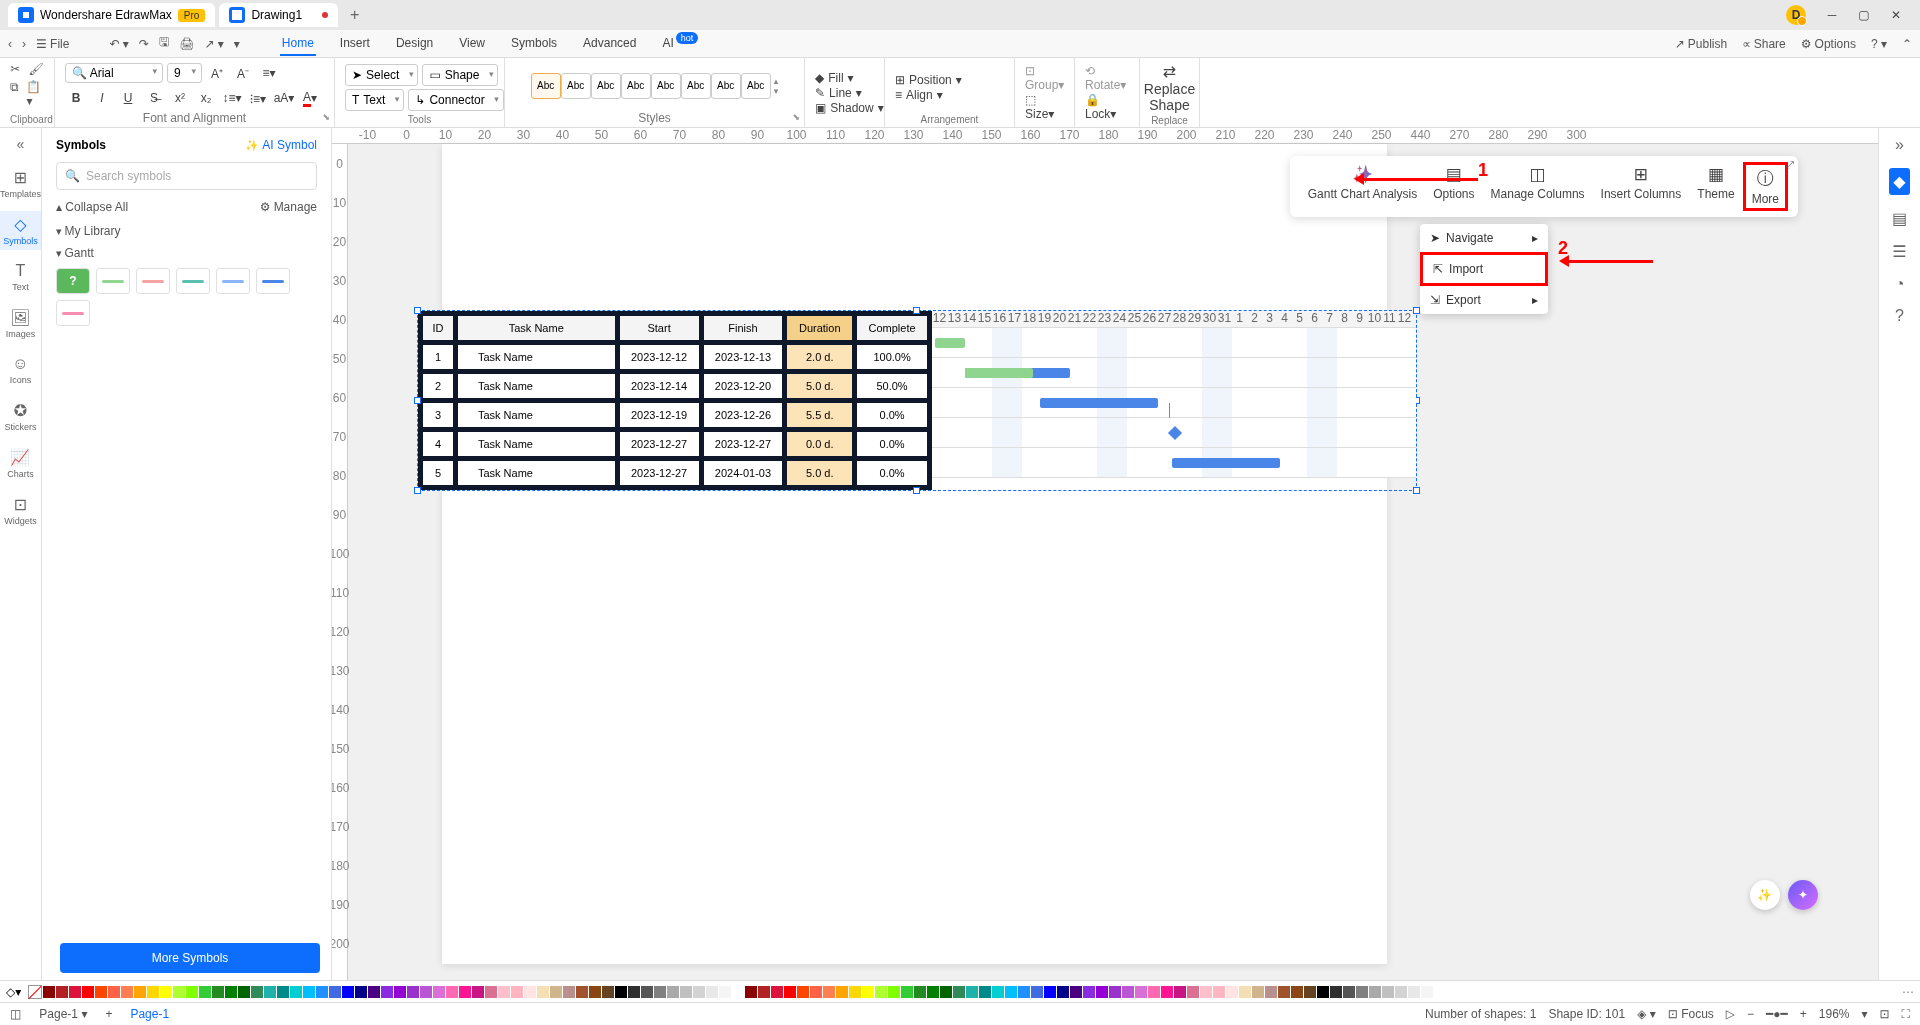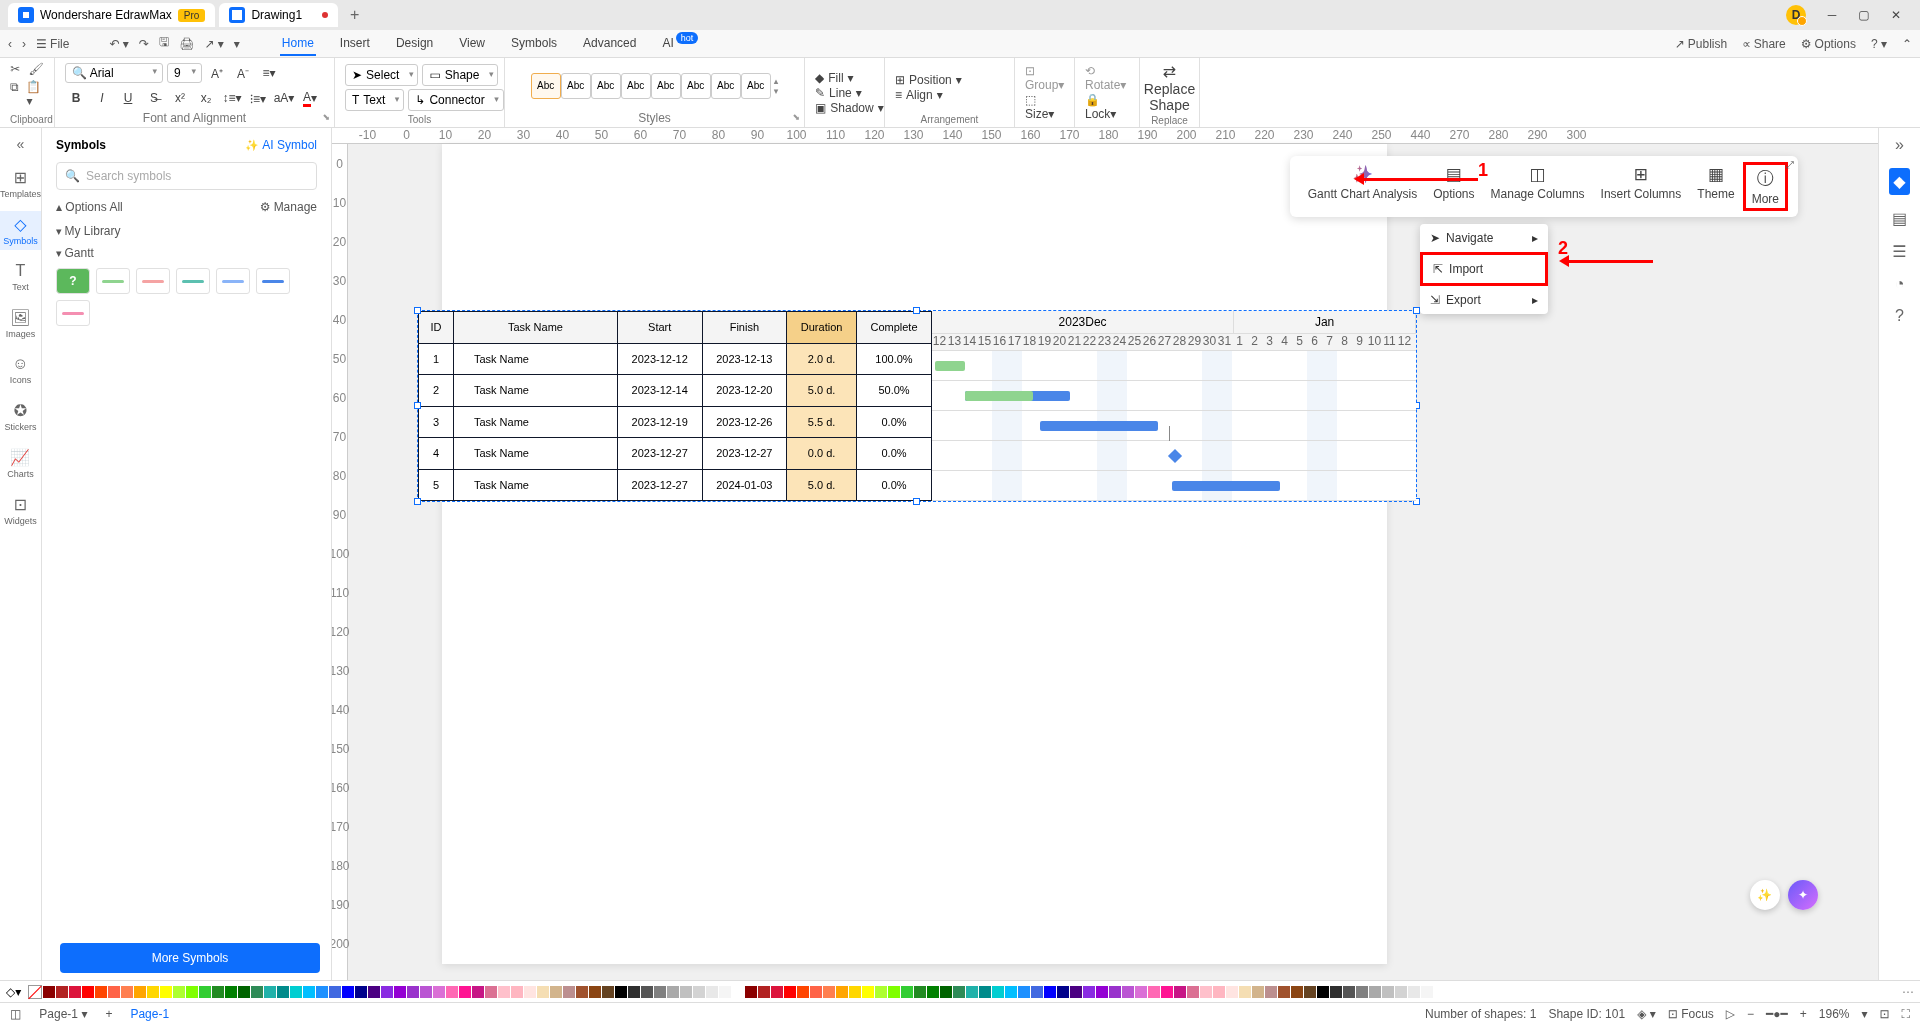--- a/index.html
+++ b/index.html
@@ -96,21 +96,21 @@
 .dropdown { position:absolute; right:330px; top:96px; background:#fff; border-radius:4px; box-shadow:0 2px 10px rgba(0,0,0,0.2); width:128px;}
 .dd-item { padding:7px 10px; display:flex; align-items:center; justify-content:space-between; font-size:11px; color:#333;}
 .dd-item.hl { border:3px solid red;}
 .dd-item .l { display:flex; align-items:center; gap:6px;}
 .annot { position:absolute; color:red; font-weight:bold; font-size:18px;}
 .annot-arr { position:absolute; height:3px; background:red;}
 .annot-arr::before { content:''; position:absolute; left:-10px; top:-5px; border:6px solid transparent; border-right:10px solid red;}
 .gantt-sel { position:absolute; left:85px; top:182px; width:1000px; border:1px dashed #0d6efd;}
 .gantt-handle { width:7px; height:7px; background:#fff; border:1px solid #0d6efd; position:absolute;}
 .gantt-table { width:100%; border-collapse:collapse; background:#fff;}
-.gantt-table th, .gantt-table td { border:1px solid #0f172a; padding:6px 8px; font-size:11px; text-align:center;}
+.gantt-table th, .gantt-table td { border:5px solid #0f172a; padding:6px 8px; font-size:11px; text-align:center;}
 .gantt-table th { background:#f4f4f4; font-weight:normal;}
 .gantt-table .dur { background:#fce4b8;}
 .gantt-table th.dur { background:#f5d089;}
 .gr-head { height:23px; background:#f4f4f4; border-bottom:1px solid #ddd; display:flex; font-size:10px;}
 .gr-month { flex:1; text-align:center; border-right:1px solid #ddd; padding-top:4px;}
 .gr-days { height:17px; background:#f4f4f4; border-bottom:1px solid #ddd; display:flex; font-size:9px; color:#666;}
 .gr-days .d { flex:none; width:15px; text-align:center;}
 .gr-row { height:30px; border-bottom:1px solid #ddd; position:relative; background:#fff;}
 .gr-wknd { position:absolute; top:0; bottom:0; width:30px; background:#f0f5fb;}
 .gr-bar { position:absolute; height:10px; top:10px; border-radius:2px;}
@@ -340,21 +340,21 @@
       </div>
   </div>
 
   <div class="symbols-pane">
     <div class="sp-head">
       <b>Symbols</b>
       <span class="ai">✨ <span>AI Symbol</span></span>
     </div>
     <div class="search">🔍 <span>Search symbols</span></div>
     <div class="sp-row">
-      <span>▴ <span>Options All</span></span>
+      <span>▴ <span>Collapse All</span></span>
       <span class="mg">⚙ <span>Manage</span></span>
     </div>
     <div class="sp-sec">▾ <span>My Library</span></div>
     <div class="sp-sec">▾ <span>Gantt</span></div>
     <div class="gantt-shapes">
       <div class="gs q">?</div>
       <div class="gs b g1"></div>
       <div class="gs b g2"></div>
       <div class="gs b g3"></div>
       <div class="gs b g4"></div>
@@ -528,24 +528,20 @@
                 <td>5</td>
                 <td style="text-align:left;padding-left:20px">Task Name</td>
                 <td>2023-12-27</td>
                 <td>2024-01-03</td>
                 <td class="dur">5.0 d.</td>
                 <td>0.0%</td>
               </tr>
             </tbody>
         </table>
         <div style="width:485px">
-          <div class="gr-head">
-            <div class="gr-month" style="flex:20">2023Dec</div>
-            <div class="gr-month" style="flex:12">Jan</div>
-          </div>
           <div class="gr-days" id="gr-days">
               <span class="d">12</span>
               <span class="d">13</span>
               <span class="d">14</span>
               <span class="d">15</span>
               <span class="d">16</span>
               <span class="d">17</span>
               <span class="d">18</span>
               <span class="d">19</span>
               <span class="d">20</span>

